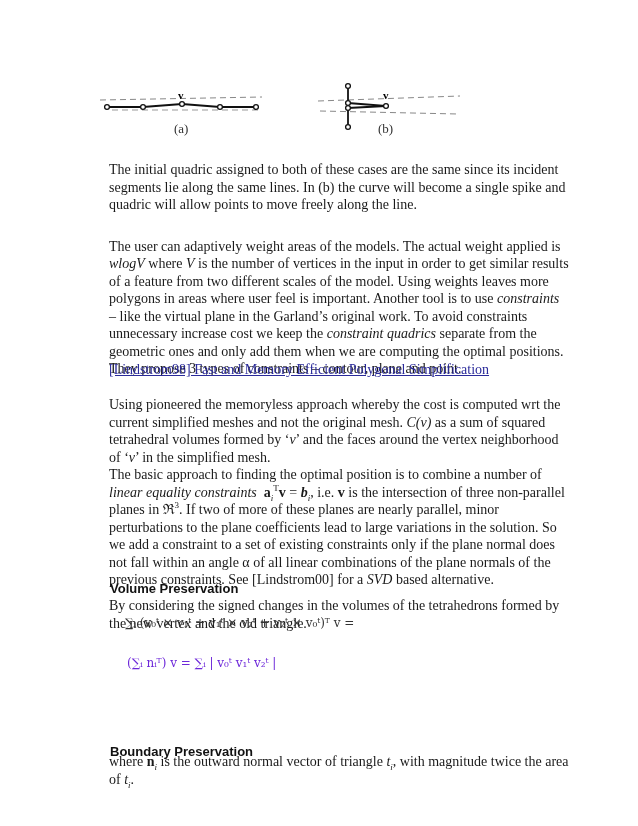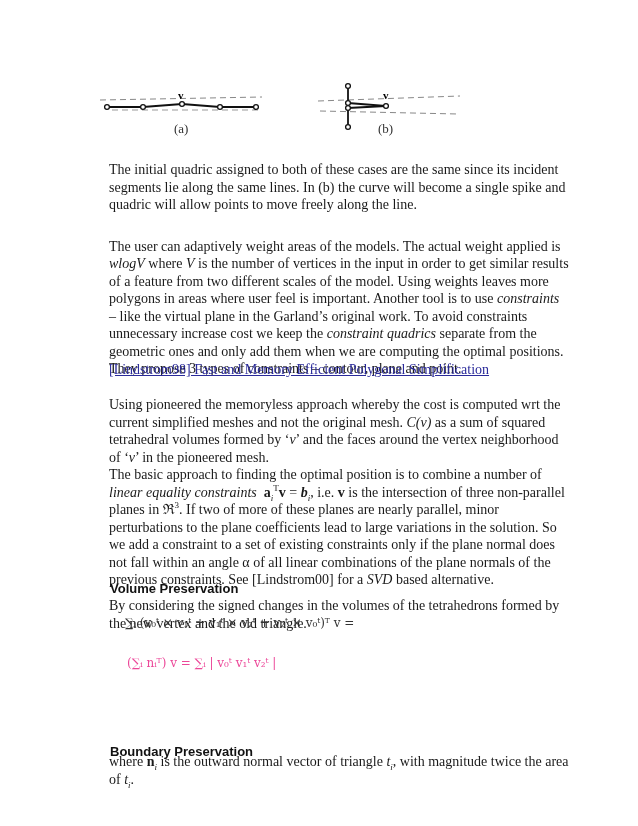--- a/index.html
+++ b/index.html
@@ -54,32 +54,32 @@
 <p class="p" style="top:205px;">
   <br>
   <span>The user can adaptively weight areas of the models. The actual weight applied is </span><i>wlogV</i><span> where </span><i>V</i><span> is the number of vertices in the input in order to get similar results of a feature from two different scales of the model. Using weights leaves more polygons in areas where user feel is important. Another tool is to use </span><i>constraints</i><span> – like the virtual plane in the Garland’s original work. To avoid constraints unnecessary increase cost we keep the </span><i>constraint quadrics</i><span> separate from the geometric ones and only add them when we are computing the optimal positions. They propose 3 types of constraints – contour, plane and point.</span>
 </p>
 
 <p class="p" style="top:346px;">
   <span class="link">[Lindstrom98] Fast and Memory Efficient Polygonal Simplification</span>
 </p>
 
 <p class="p" style="top:381px;">
-  <span>Using pioneered the memoryless approach whereby the cost is computed wrt the current simplified meshes and not the original mesh.  </span><i>C(v)</i><span> as a sum of squared tetrahedral volumes formed by ‘</span><i>v</i><span>’ and the faces around the vertex neighborhood of ‘</span><i>v</i><span>’ in the pioneered mesh.</span>
+  <span>Using pioneered the memoryless approach whereby the cost is computed wrt the current simplified meshes and not the original mesh.  </span><i>C(v)</i><span> as a sum of squared tetrahedral volumes formed by ‘</span><i>v</i><span>’ and the faces around the vertex neighborhood of ‘</span><i>v</i><span>’ in the simplified mesh.</span>
 </p>
 
 <p class="p" style="top:451px;">
   <span>The basic approach to finding the optimal position is to combine a number of </span><i>linear equality constraints</i>&nbsp; <b class="v">a</b><sub class="it">i</sub><sup>T</sup><b class="v">v</b><span> = </span><b class="v it">b</b><sub class="it">i</sub><span>, i.e. </span><b class="v">v</b><span> is the intersection of three non-parallel planes in ℜ</span><sup>3</sup><span>. If two of more of these planes are nearly parallel, minor perturbations to the plane coefficients lead to large variations in the solution. So we add a constraint to a set of existing constraints only if the plane normal does not fall within an angle α of all linear combinations of the plane normals of the previous constraints. See [Lindstrom00] for a </span><i>SVD</i><span> based alternative.</span>
 </p>
 
 <h3 class="h" style="top:565px;">Volume Preservation</h3>
 <p class="p" style="top:582px;">By considering the signed changes in the volumes of the tetrahedrons formed by the new vertex and the old triangle.</p>
 
 <div class="eq">
   <div style="position:absolute;left:0;top:4px;font-family:'DejaVu Serif',serif;font-size:12px;color:#333;">∑ᵢ (v₀ᵗ × v₁ᵗ + v₁ᵗ × v₂ᵗ + v₂ᵗ × v₀ᵗ)ᵀ v =</div>
-  <div style="position:absolute;left:2px;top:44px;font-family:'DejaVu Serif',serif;font-size:12px;color:#ec4899;">(∑ᵢ nᵢᵀ) v = ∑ᵢ | v₀ᵗ  v₁ᵗ  v₂ᵗ |</div>
+  <div style="position:absolute;left:2px;top:44px;font-family:'DejaVu Serif',serif;font-size:12px;color:#6d28d9;">(∑ᵢ nᵢᵀ) v = ∑ᵢ | v₀ᵗ  v₁ᵗ  v₂ᵗ |</div>
 </div>
 
 <p class="p" style="top:738px;">
   <span>where </span><b class="v">n</b><sub class="it">i</sub><span> is the outward normal vector of triangle </span><i>t</i><sub class="it">i</sub><span>, with magnitude twice the area of </span><i>t</i><sub class="it">i</sub><span>.</span>
 </p>
 
 <h3 class="h" style="top:728px;text-align:center;">Boundary Preservation</h3>
 
 </body></html>

